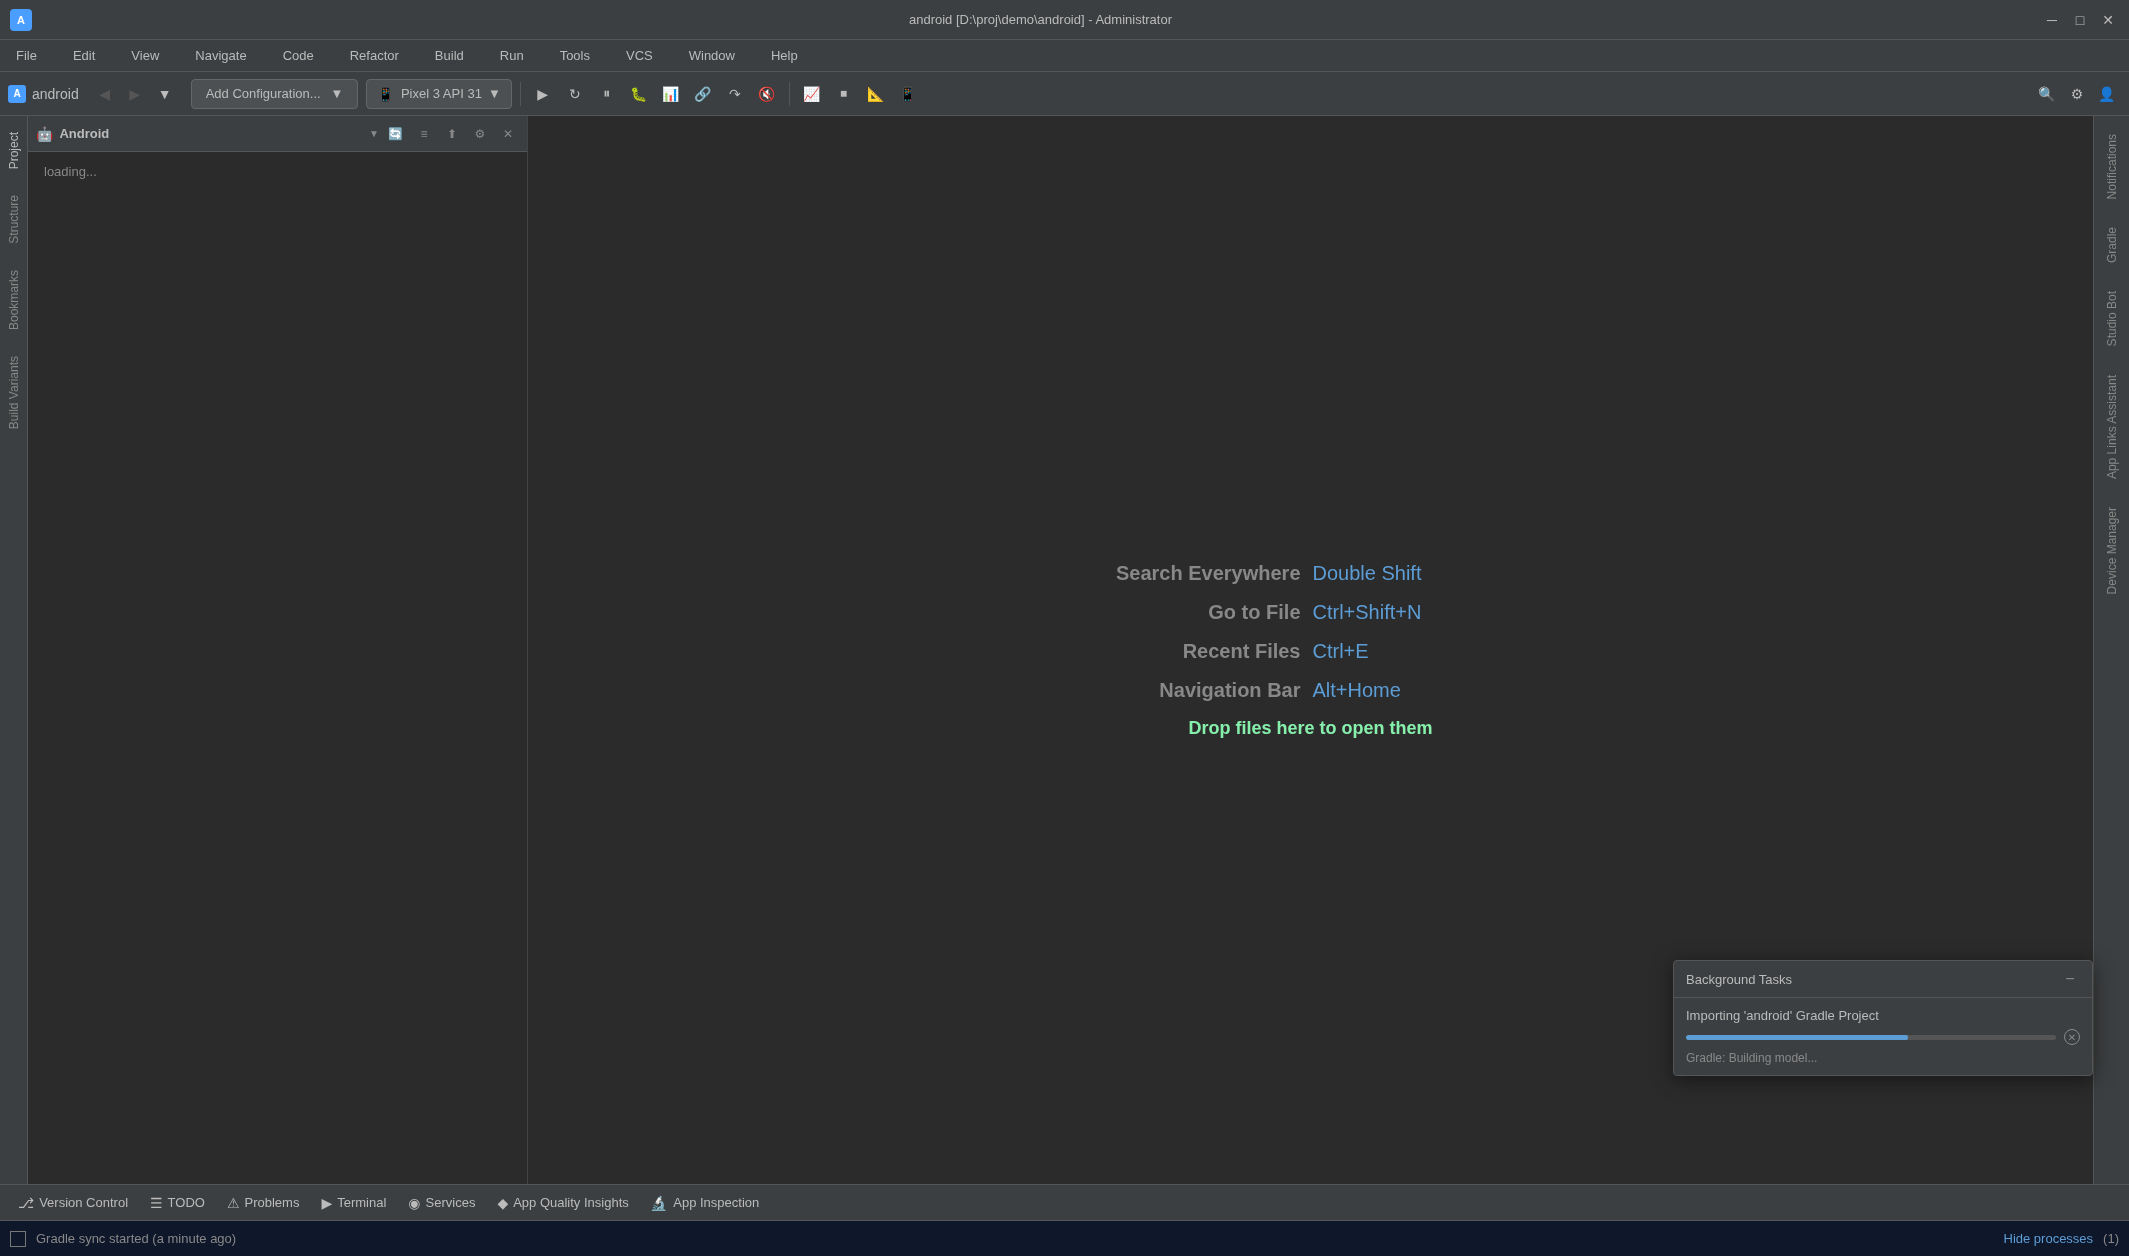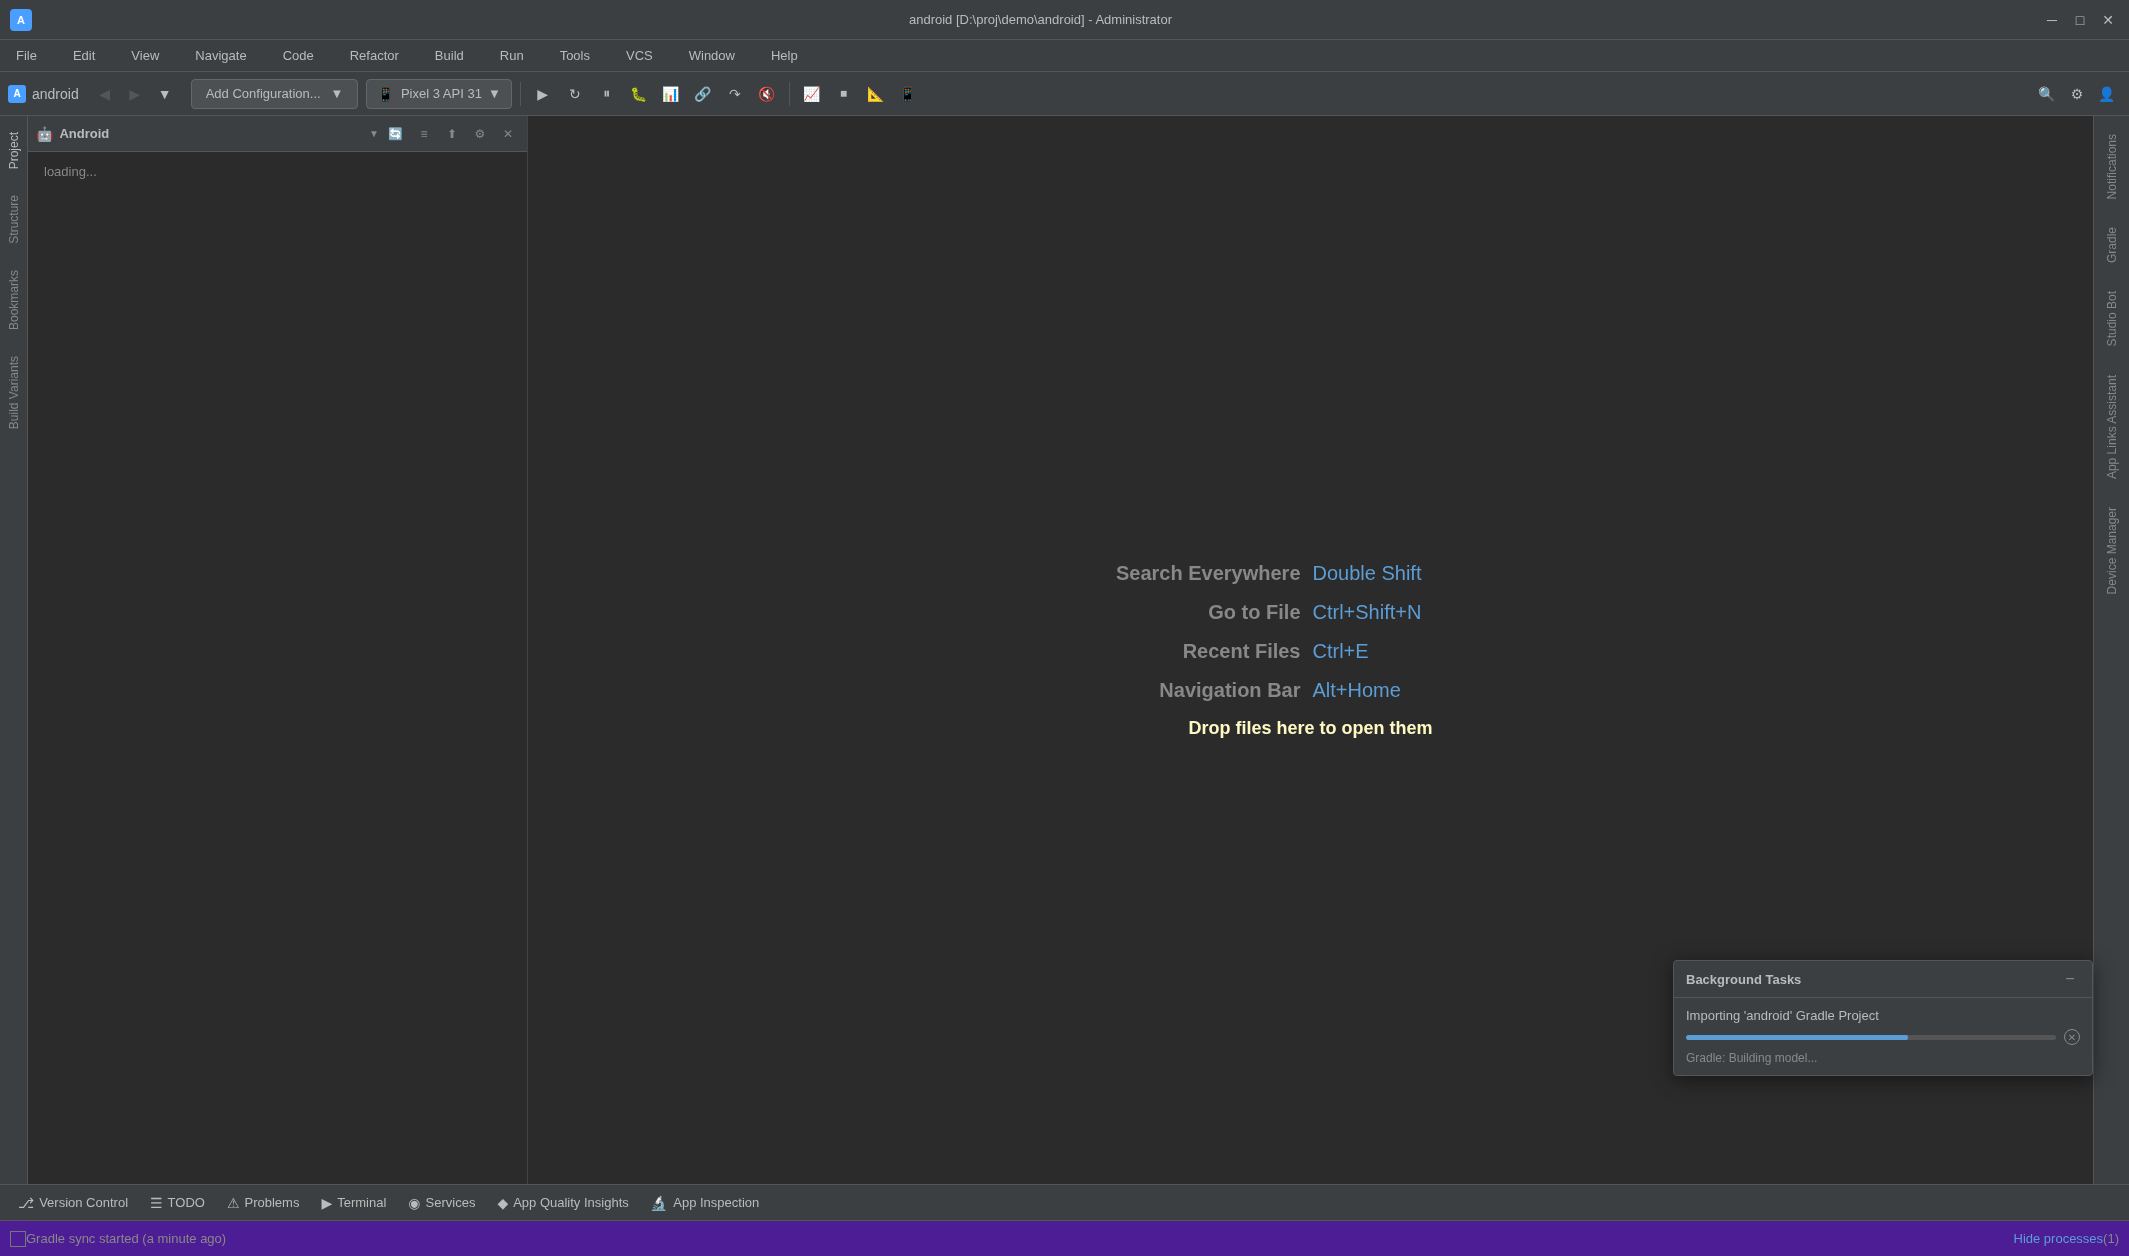--- a/index.html
+++ b/index.html
@@ -257,24 +257,25 @@
       font-size: 13px;
       background: transparent;
       border: none;
     }
     .status-btn .status-icon { font-size: 14px; }
 
     
     #bottom-bar {
       display: flex;
       align-items: center;
-      background: #4c1d95;
+      background: #0f172a;
       height: 36px;
       padding: 0 10px;
       border-top: 1px solid #555;
+      gap: 10px;
     }
     .bottom-checkbox {
       width: 16px; height: 16px;
       border: 1px solid #777;
       background: transparent;
       cursor: pointer;
     }
     .bottom-text {
       color: #888;
       font-size: 13px;
@@ -304,21 +305,21 @@
     #bg-tasks-header {
       display: flex;
       align-items: center;
       padding: 8px 12px;
       border-bottom: 1px solid #555;
     }
     .bg-tasks-title {
       flex: 1;
       color: #bbbbbb;
       font-size: 13px;
-      font-weight: bold;
+      font-weight: normal;
     }
     .bg-tasks-close {
       width: 20px; height: 20px;
       display: flex; align-items: center; justify-content: center;
       color: #888; cursor: pointer;
       font-size: 16px;
       background: transparent; border: none;
     }
     #bg-tasks-body {
       padding: 10px 12px;
@@ -489,21 +490,21 @@
     </div>
     <div class="shortcut-row">
       <span class="shortcut-label">Recent Files</span>
       <span class="shortcut-keys">Ctrl+E</span>
     </div>
     <div class="shortcut-row">
       <span class="shortcut-label">Navigation Bar</span>
       <span class="shortcut-keys">Alt+Home</span>
     </div>
     <div class="shortcut-row">
-      <span class="shortcut-label" style="color:#fef9c3; text-align:center; min-width:500px; font-size:18px;">Drop files here to open them</span>
+      <span class="shortcut-label" style="color:#86efac; text-align:center; min-width:500px; font-size:18px;">Drop files here to open them</span>
     </div>
   </div>
 
   <div id="right-panel">
     <div class="right-panel-item">Notifications</div>
     <div class="right-panel-item">Gradle</div>
     <div class="right-panel-item">Studio Bot</div>
     <div class="right-panel-item">App Links Assistant</div>
     <div class="right-panel-item">Device Manager</div>
   </div>

